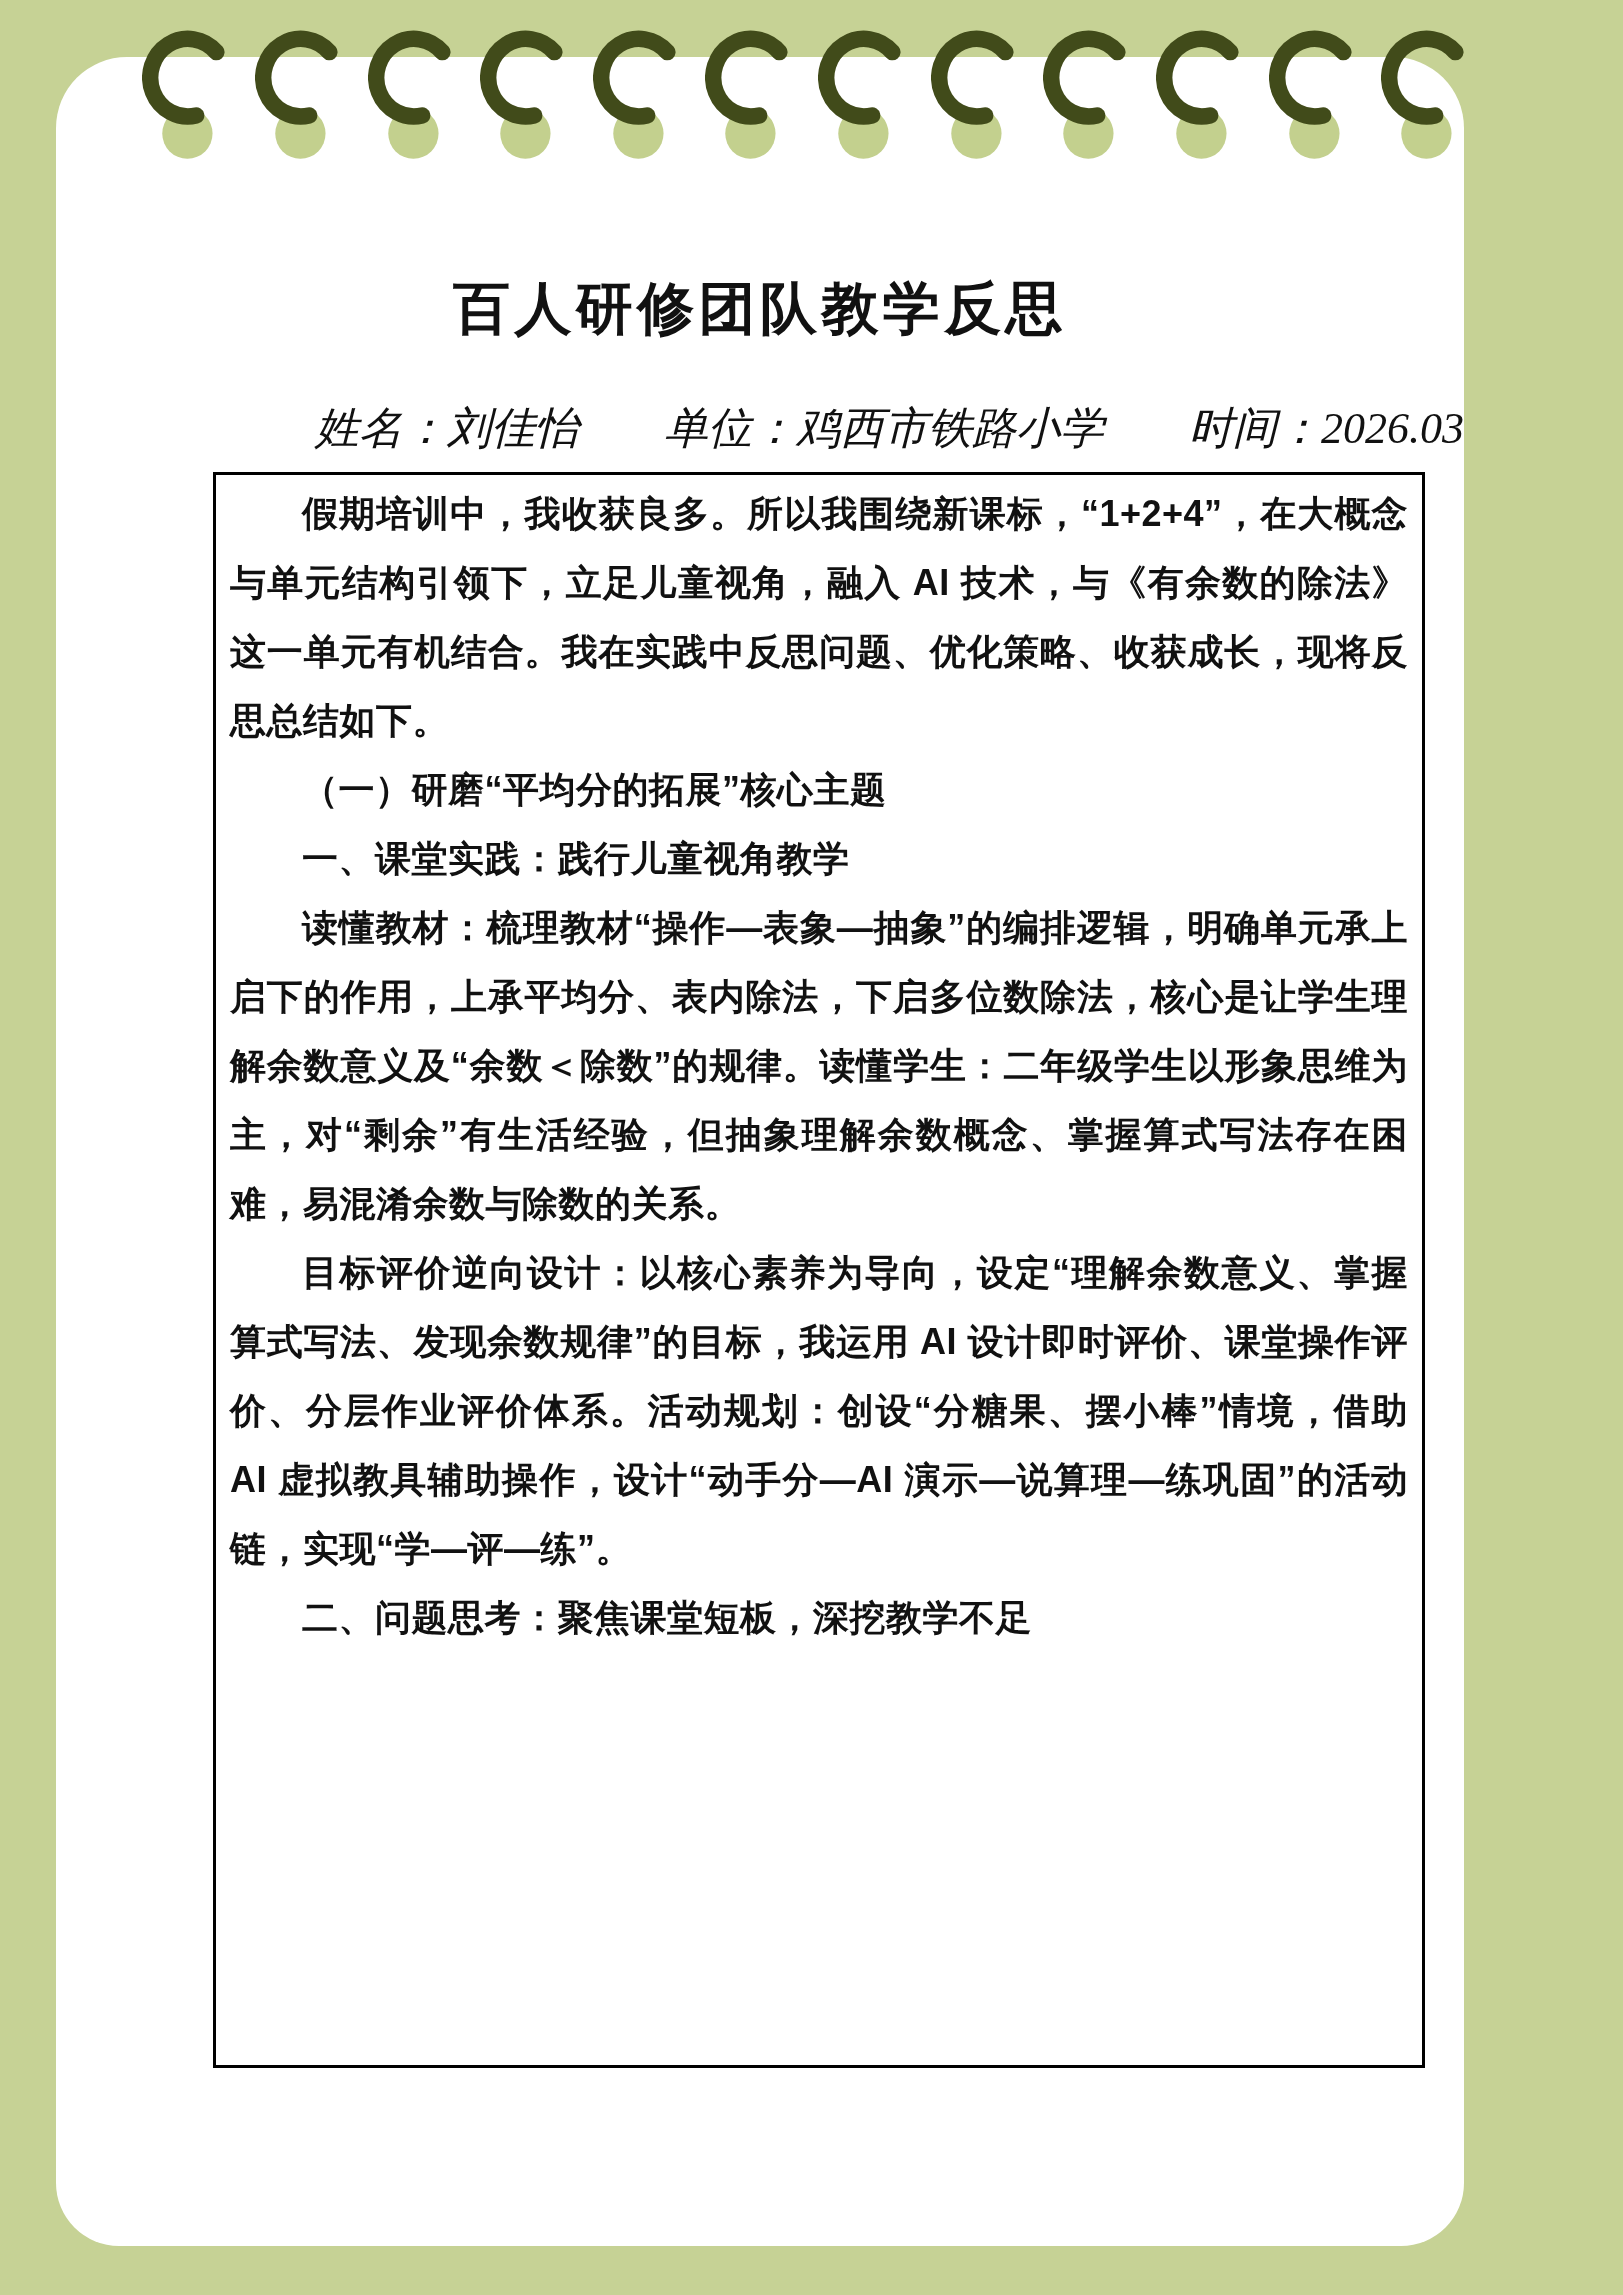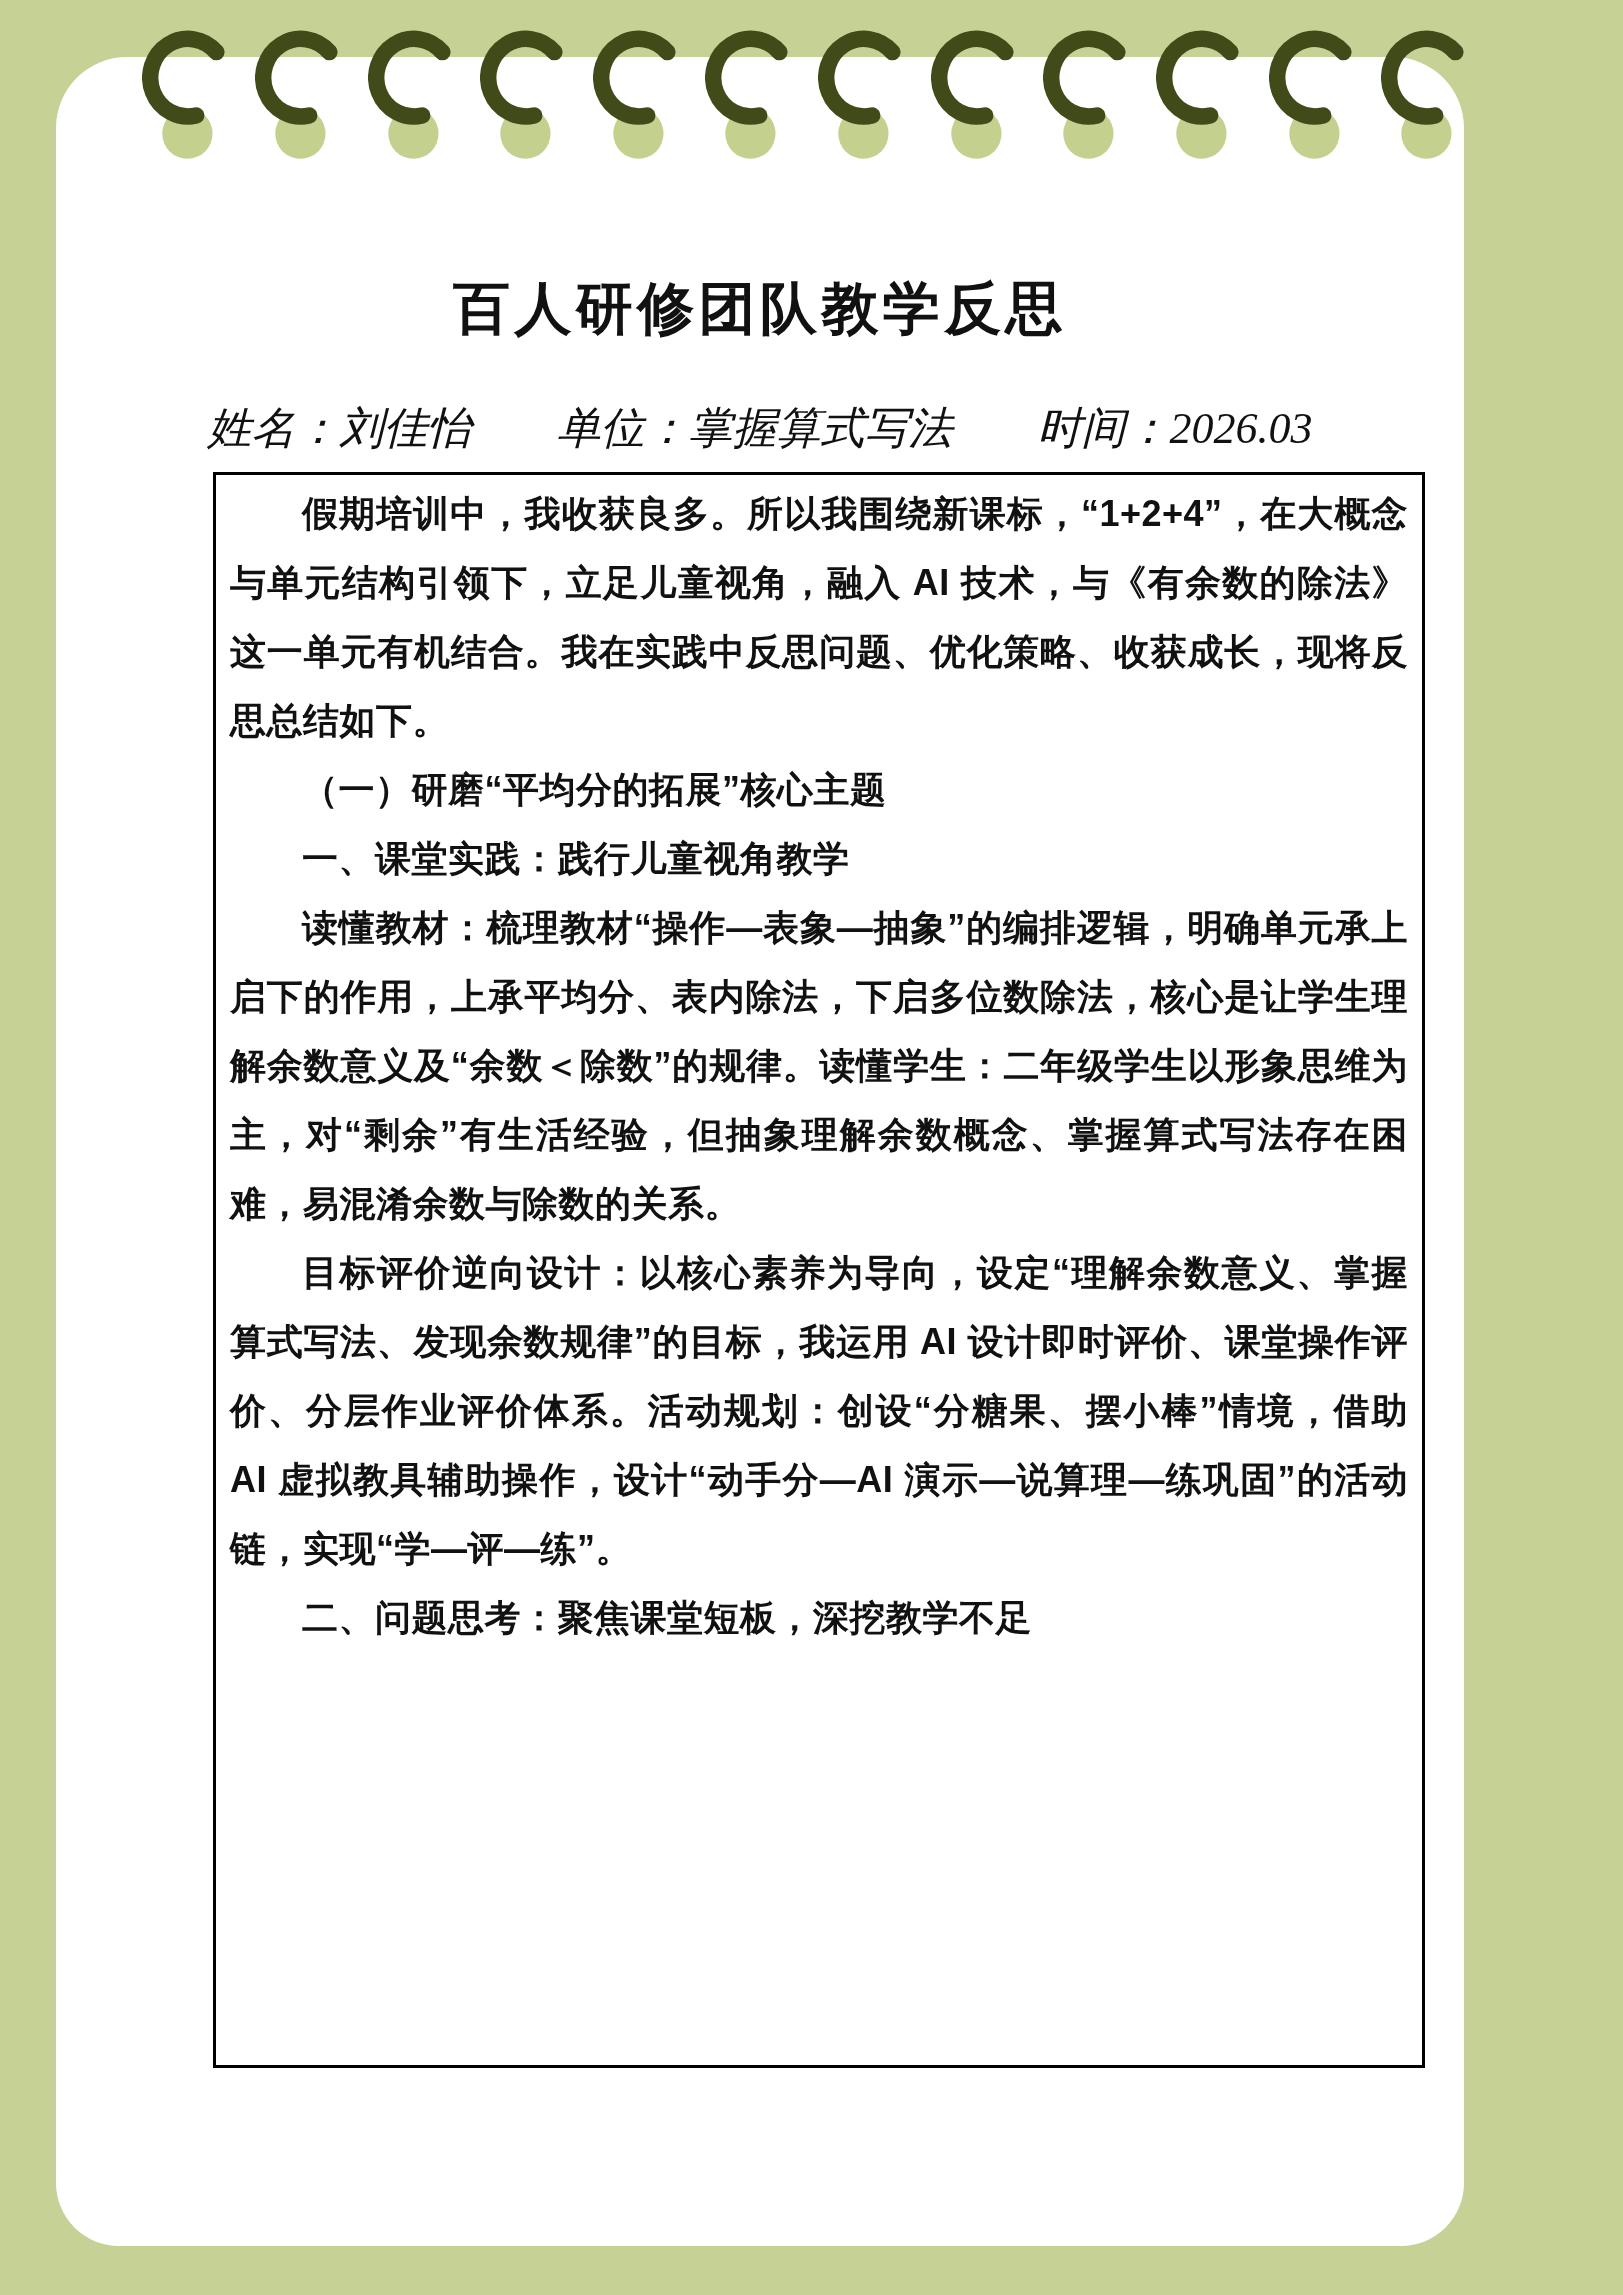--- a/index.html
+++ b/index.html
@@ -39,21 +39,21 @@
     text-align:center;
     font-family:"Liberation Serif",serif;
     font-weight:700;
     font-size:57px;
     letter-spacing:4.4px;
     color:var(--text);
   }
   .meta{
     position:absolute;left:0;top:342px;
     width:100%;
-    display:flex;justify-content:center;
+    display:flex;justify-content:flex-end;
     column-gap:85px;
     font-family:"Liberation Serif",serif;
     font-style:italic;
     font-size:44px;
     color:var(--text);
     white-space:nowrap;
   }
   .textbox{
     position:absolute;left:157px;top:415px;
     width:1212px;height:1596px;
@@ -74,21 +74,21 @@
   }
 </style>
 </head>
 <body>
 
 <div class="paper">
   <h1 class="title">百人研修团队教学反思</h1>
 
   <div class="meta">
     <span class="meta-item"><span>姓名：</span><span>刘佳怡</span></span>
-    <span class="meta-item"><span>单位：</span><span>掌握算式写法</span></span>
+    <span class="meta-item"><span>单位：</span><span>鸡西市铁路小学</span></span>
     <span class="meta-item"><span>时间：</span><span>2026.03</span></span>
   </div>
 
   <div class="textbox">
       <p>假期培训中，我收获良多。所以我围绕新课标，“1+2+4”，在大概念与单元结构引领下，立足儿童视角，融入 AI 技术，与《有余数的除法》这一单元有机结合。我在实践中反思问题、优化策略、收获成长，现将反思总结如下。</p>
       <p>（一）研磨“平均分的拓展”核心主题</p>
       <p>一、课堂实践：践行儿童视角教学</p>
       <p>读懂教材：梳理教材“操作—表象—抽象”的编排逻辑，明确单元承上启下的作用，上承平均分、表内除法，下启多位数除法，核心是让学生理解余数意义及“余数＜除数”的规律。读懂学生：二年级学生以形象思维为主，对“剩余”有生活经验，但抽象理解余数概念、掌握算式写法存在困难，易混淆余数与除数的关系。</p>
       <p>目标评价逆向设计：以核心素养为导向，设定“理解余数意义、掌握算式写法、发现余数规律”的目标，我运用 AI 设计即时评价、课堂操作评价、分层作业评价体系。活动规划：创设“分糖果、摆小棒”情境，借助 AI 虚拟教具辅助操作，设计“动手分—AI 演示—说算理—练巩固”的活动链，实现“学—评—练”。</p>
       <p>二、问题思考：聚焦课堂短板，深挖教学不足</p>

